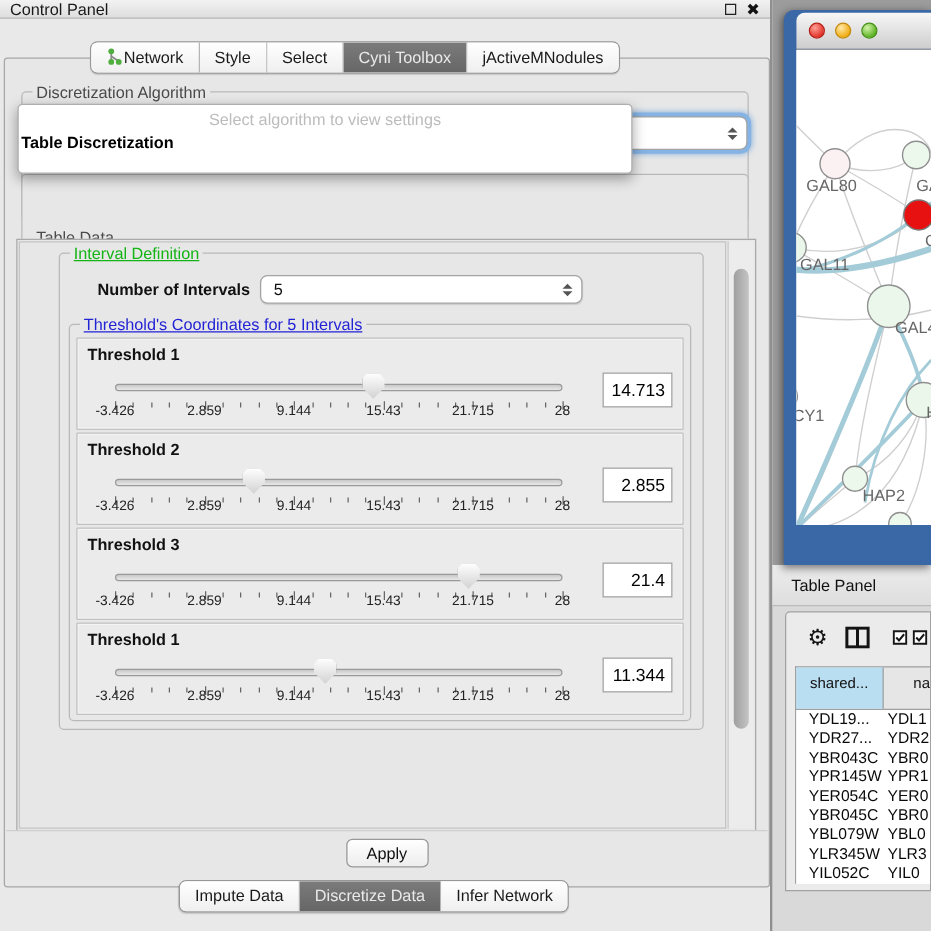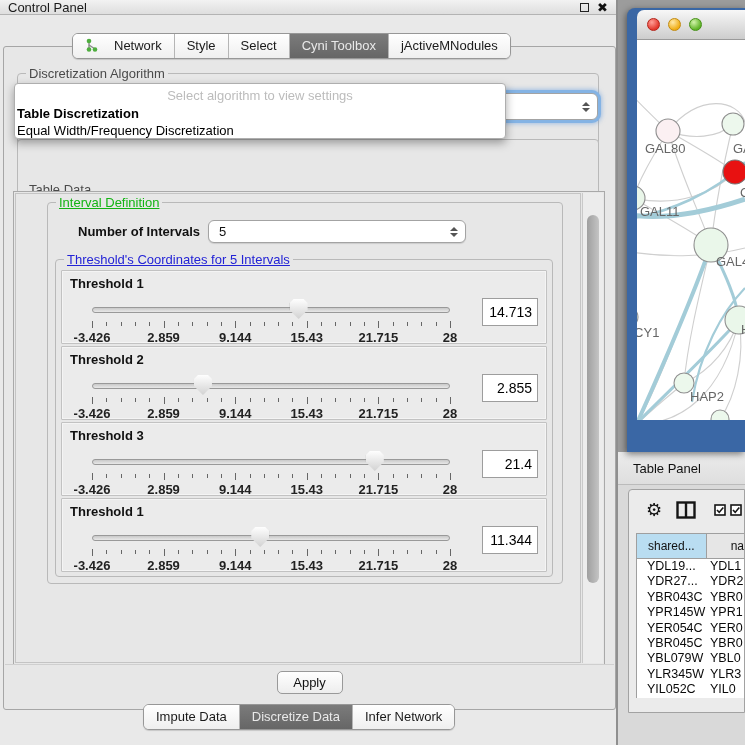--- a/index.html
+++ b/index.html
@@ -17,21 +17,21 @@
   #cp-win-btns { margin-left:auto; display:flex; gap:8px; align-items:center; }
   .sq-icon { width:9px; height:9px; border:1.5px solid #222; display:inline-block; }
   .x-icon { font-size:13px; font-weight:bold; color:#111; line-height:9px; }
 
   
   .segmented { position:absolute; display:flex; border:1px solid #979797;
     border-radius:6px; background:#fff; overflow:hidden; z-index:30;
     box-shadow:0 1px 1px rgba(0,0,0,.15); }
   .seg { padding:4px 12px 5px; font-size:13px; color:#1a1a1a; white-space:nowrap;
     border-right:1px solid #b5b5b5; background:linear-gradient(#ffffff,#efefef);
-    display:flex; align-items:flex-end; gap:16px; cursor:default; }
+    display:flex; align-items:flex-end; gap:1px; cursor:default; }
   .seg:last-child { border-right:none; }
   .seg.sel { background:linear-gradient(#7b7b7b,#666666); color:#e9e9e9; }
   #tabs-top { left:72px; top:33px; }
   #tabs-bottom { left:143px; top:704px; }
 
   #cp-content { position:absolute; left:3px; top:46px; width:613px; height:664px;
     border:1px solid #a6a6a6; border-radius:3px; background:#e7e7e7; }
 
   .groupbox { position:absolute; border:1px solid #b9b9b9; border-radius:4px; }
   .group-title { position:absolute; top:-8px; left:8px; background:#e7e7e7;
@@ -91,22 +91,22 @@
   .thr-track { position:absolute; left:0; right:0; top:36px; height:6px;
     border:1px solid #999; border-radius:4px;
     background:linear-gradient(#c9c9c9,#e8e8e8); }
   .thr-handle { position:absolute; top:28px; width:18px; height:20px;
     background:linear-gradient(#fefefe,#d2d2d2);
     clip-path:polygon(50% 100%, 0 55%, 0 20%, 22% 0, 78% 0, 100% 20%, 100% 55%);
     filter:drop-shadow(0 0 1px #777); transform:translateX(-50%); }
   .tick { position:absolute; top:50px; width:1px; background:#666; }
   .tick.major { height:7px; }
   .tick.minor { height:4px; top:51px; }
-  .tick-lab { position:absolute; top:59px; transform:translateX(-50%);
-    font-size:13px; font-weight:bold; color:#222; white-space:nowrap; }
+  .tick-lab { position:absolute; top:52px; transform:translateX(-50%);
+    font-size:11px; font-weight:normal; color:#222; white-space:nowrap; }
   .thr-value { position:absolute; right:8px; top:27px; width:56px; height:28px;
     background:#fff; border:1px solid #9d9d9d; font-size:14px; color:#000;
     text-align:right; line-height:26px; padding-right:5px; }
 
   #grp-attrs { left:31px; top:396px; width:516px; height:110px; }
   #attrs-sub { position:absolute; left:4px; top:9px; font-size:13px; font-weight:bold; color:#111; }
   #attr-list { position:absolute; left:18px; top:26px; width:460px; height:80px;
     background:#fff; border:1px solid #c9c9c9; overflow:hidden; }
   .attr-item { font-size:13px; color:#111; height:16.5px; line-height:16.5px; padding-left:10px; }
   #attr-vscroll { position:absolute; left:478px; top:26px; width:14px; height:80px;
@@ -147,21 +147,21 @@
 
   
   #table-panel-header { position:absolute; left:0; top:0; width:127px; height:33px;
     background:linear-gradient(#ececec,#dedede); border-bottom:1px solid #bbb;
     font-size:13px; color:#111; padding:9px 0 0 15px; }
   #table-window { position:absolute; left:10px; top:37px; width:117px; height:224px;
     background:#ebebeb; border:1px solid #a2a2a2; border-radius:4px 0 0 0; overflow:hidden; }
   #tbl-toolbar { height:40px; display:flex; align-items:center; gap:14px; padding-left:17px; }
   #gear-icon { font-size:18px; color:#141414; line-height:18px; }
   #tbl-grid { position:absolute; left:7px; top:43px; right:0; bottom:0; }
-  #tbl-header { display:flex; height:26px; border:1px solid #9f9f9f; border-right:none;
+  #tbl-header { display:flex; height:35px; border:1px solid #9f9f9f; border-right:none;
     background:#e6e6e6; }
   .th1 { width:70px; background:#b9ddf1; border-right:1px solid #9f9f9f;
     font-size:12px; color:#111; text-align:center; line-height:24px; }
   .th2 { flex:1; font-size:12px; color:#111; line-height:24px; padding-left:24px; }
   .trow { display:flex; height:15.4px; font-size:12.5px; color:#0a0a0a; background:#fff; }
   .td1 { width:70px; padding-left:10px; line-height:15.4px; white-space:nowrap; overflow:hidden; }
   .td2 { flex:1; padding-left:3px; line-height:15.4px; white-space:nowrap; overflow:hidden; }
   #tbl-rows { border-left:1px solid #9f9f9f; background:#fff; height:139px; overflow:hidden;}
 
   .chk-icon { display:inline-flex; }
@@ -218,21 +218,20 @@
       <div class="combo" id="combo-behind">
         <span class="combo-arrows">
           <i class="arr-up"></i>
             <i class="arr-dn"></i>
         </span>
       </div>
 
       <div id="algo-popup">
         <div id="algo-hint">Select algorithm to view settings</div>
         <div class="algo-item bold">Table Discretization</div>
-        <div class="algo-item">Equal Width/Frequency Discretization</div>
       </div>
 
       <div class="groupbox" id="grp-tabledata">
         <span class="group-title t-dark">Table Data</span>
         <div class="combo" id="combo-table">
           <span>galFiltered.sif default node</span>
           <span class="combo-arrows">
             <i class="arr-up"></i>
               <i class="arr-dn"></i>
           </span>

